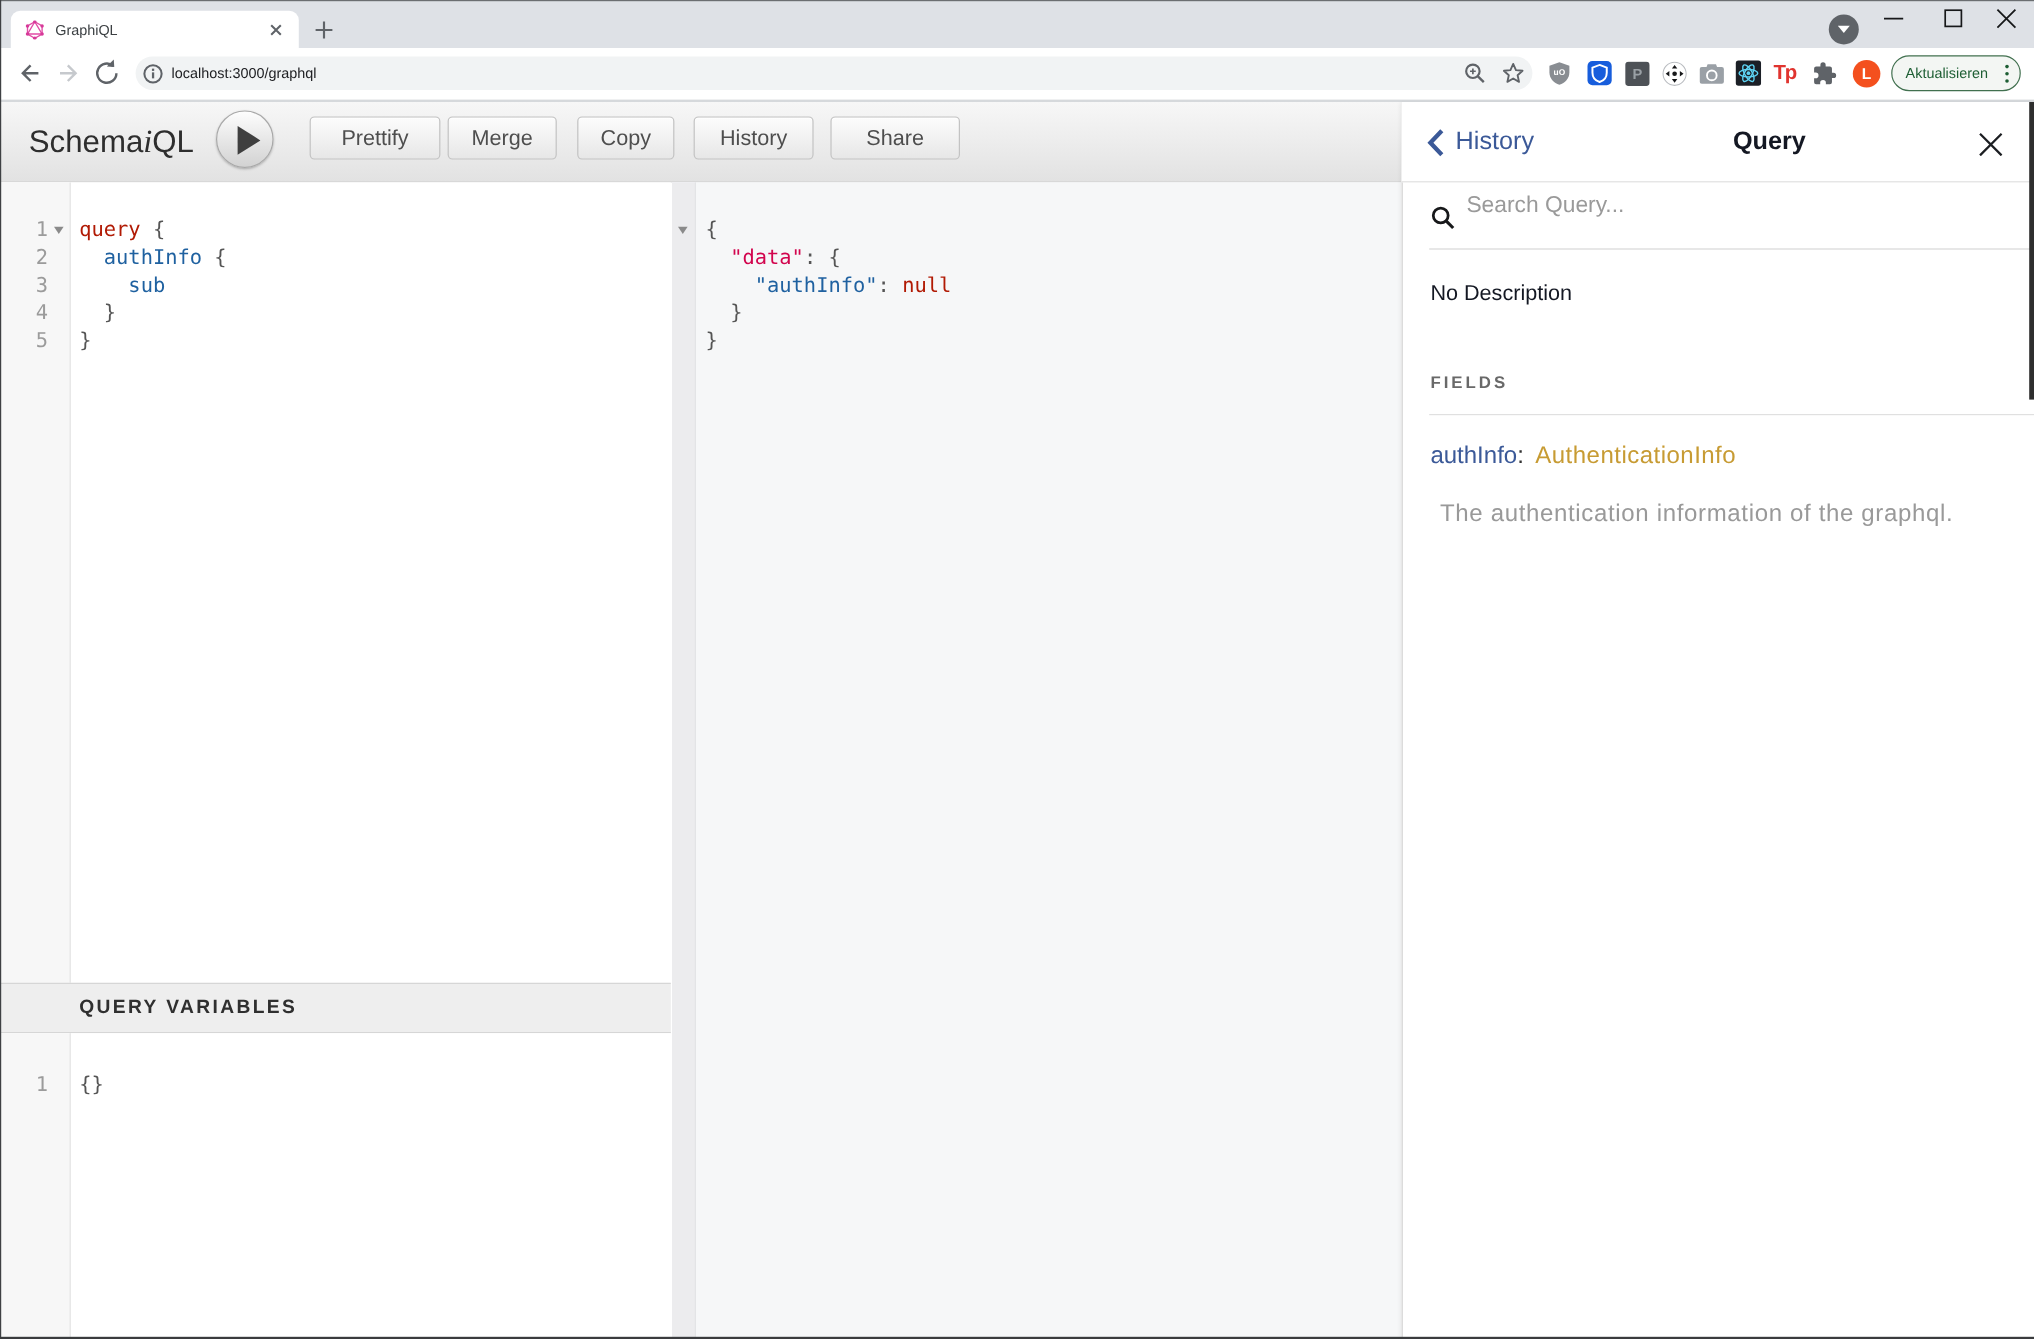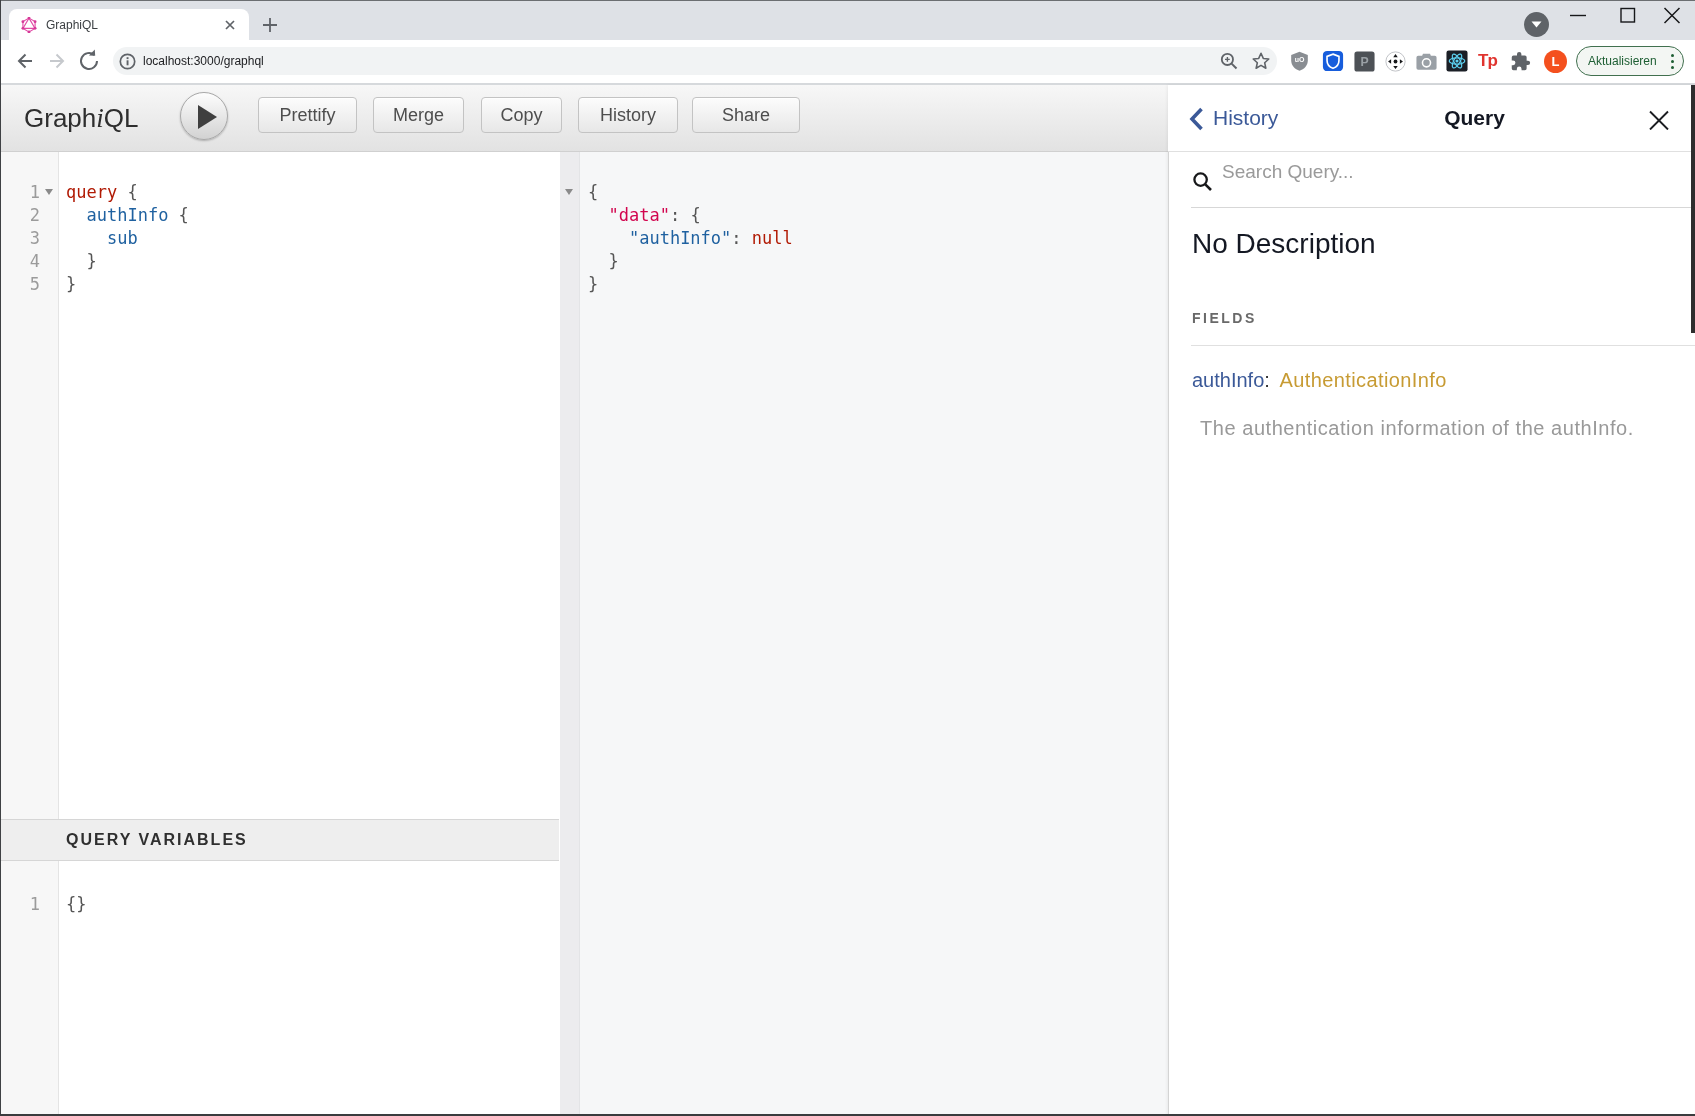--- a/index.html
+++ b/index.html
@@ -42,21 +42,21 @@
   .gq-logo { left:24px; top:85px; height:66px; line-height:66px; font-size:26px; color:#2e2e2e; }
   .gq-logo em { font-family:"Liberation Serif", serif; font-style:italic; font-size:27px; }
   .exec-btn { left:180px; top:92px; width:48px; height:48px; border-radius:50%;
               background:linear-gradient(#fdfdfd, #d2d2d2); border:1px solid #a8a8a8;
               box-shadow:0 1px 2px rgba(0,0,0,0.25); }
   .exec-btn i { position:absolute; left:17px; top:12px; width:0; height:0;
                 border-left:19px solid #3f3f3f; border-top:12px solid transparent; border-bottom:12px solid transparent; }
   .tb-btn { top:97px; height:36px; line-height:34px; text-align:center; font-size:18px; color:#4e4e4e;
             background:linear-gradient(#fcfcfc, #e7e7e7); border:1px solid #c3c3c3; border-radius:4px;
             box-shadow:0 1px 0 rgba(255,255,255,0.7) inset; }
-  .tb-prettify { left:258px; width:99px; }
+  .tb-prettify { left:258px; width:109px; }
   .tb-merge    { left:373px; width:91px; }
   .tb-copy     { left:481px; width:81px; }
   .tb-history  { left:578px; width:100px; }
   .tb-share    { left:692px; width:108px; }
 
   
   .mono { font-family:"DejaVu Sans Mono", monospace; font-size:17px; line-height:23px; white-space:pre; }
   .query-pane { left:0; top:152px; width:559px; height:667px; background:#fff; }
   .gutter { background:#f7f7f7; border-right:1px solid #e4e4e4; }
   .q-gutter { left:0; top:152px; width:59px; height:667px; }
@@ -95,21 +95,21 @@
   .docs-back { left:1188px; top:85px; height:66px; }
   .docs-back-label { left:1213px; top:85px; height:66px; line-height:66px; font-size:21px; color:#3B5998; }
   .docs-title { left:1168px; top:85px; width:527px; text-align:center; height:66px; line-height:66px;
                 font-size:21px; font-weight:bold; color:#141823; text-indent:86px; }
   .docs-close { left:1649px; top:110px; width:20px; height:20px; }
   .docs-search-icon { left:1192px; top:171px; }
   .docs-search { left:1222px; top:154px; width:380px; height:36px; border:none; outline:none; background:transparent;
                  font-family:"Liberation Sans", sans-serif; font-size:19px; color:#ef4444; }
   .docs-search::placeholder { color:#9a9a9a; opacity:1; }
   .docs-div1 { left:1191px; top:207px; width:504px; height:1px; background:#d7d7d7; }
-  .docs-nodesc { left:1192px; top:230px; height:28px; line-height:28px; font-size:28px; color:#141823; }
+  .docs-nodesc { left:1192px; top:230px; height:28px; line-height:28px; font-size:18px; color:#141823; }
   .docs-fields { left:1192px; top:309px; height:18px; line-height:18px; font-size:14px; font-weight:bold;
                  letter-spacing:2.5px; color:#696969; }
   .docs-div2 { left:1191px; top:345px; width:504px; height:1px; background:#e0e0e0; }
   .docs-field-row { left:1192px; top:367px; height:26px; line-height:26px; font-size:20px; }
   .docs-field-name { color:#3B5998; }
   .docs-field-sep { color:#333; }
   .docs-field-type { color:#c79b33; margin-left:4px; letter-spacing:0.4px; }
   .docs-field-desc { left:1200px; top:415px; height:26px; line-height:26px; font-size:20px; letter-spacing:0.55px; color:#999; }
   .docs-scrollthumb { left:1691px; top:85px; width:4px; height:248px; background:#2e2e2e; z-index:60; }
 </style>
@@ -264,21 +264,21 @@
   <span class="pill-dots">
     <i style="top:0;"></i>
       <i style="top:5.8px;"></i>
       <i style="top:11.6px;"></i>
   </span>
 </span>
 
 <div class="abs page-divider"></div>
 
 <div class="abs gq-toolbar"></div>
-<span class="abs gq-logo"><span>Graph</span><em>i</em><span>QL</span></span>
+<span class="abs gq-logo"><span>Schema</span><em>i</em><span>QL</span></span>
 <span class="abs exec-btn">
     <i></i>
   </span>
 <span class="abs tb-btn tb-prettify">Prettify</span>
 <span class="abs tb-btn tb-merge">Merge</span>
 <span class="abs tb-btn tb-copy">Copy</span>
 <span class="abs tb-btn tb-history">History</span>
 <span class="abs tb-btn tb-share">Share</span>
 
 <div class="abs query-pane"></div>
@@ -330,19 +330,19 @@
   </svg>
 </span>
 <input class="abs docs-search" placeholder="Search Query..." style="">
 <div class="abs docs-div1"></div>
 
 <span class="abs docs-nodesc">No Description</span>
 <span class="abs docs-fields">FIELDS</span>
 <div class="abs docs-div2"></div>
 
 <span class="abs docs-field-row"><span class="docs-field-name">authInfo</span><span class="docs-field-sep">:</span><span> </span><span class="docs-field-type">AuthenticationInfo</span></span>
-<span class="abs docs-field-desc">The authentication information of the authInfo.</span>
+<span class="abs docs-field-desc">The authentication information of the graphql.</span>
 
 <div class="abs docs-scrollthumb"></div>
 
 <div class="abs win-border-top"></div>
 <div class="abs win-border-left"></div>
 <div class="abs win-border-bottom"></div>
 
 </body></html>

